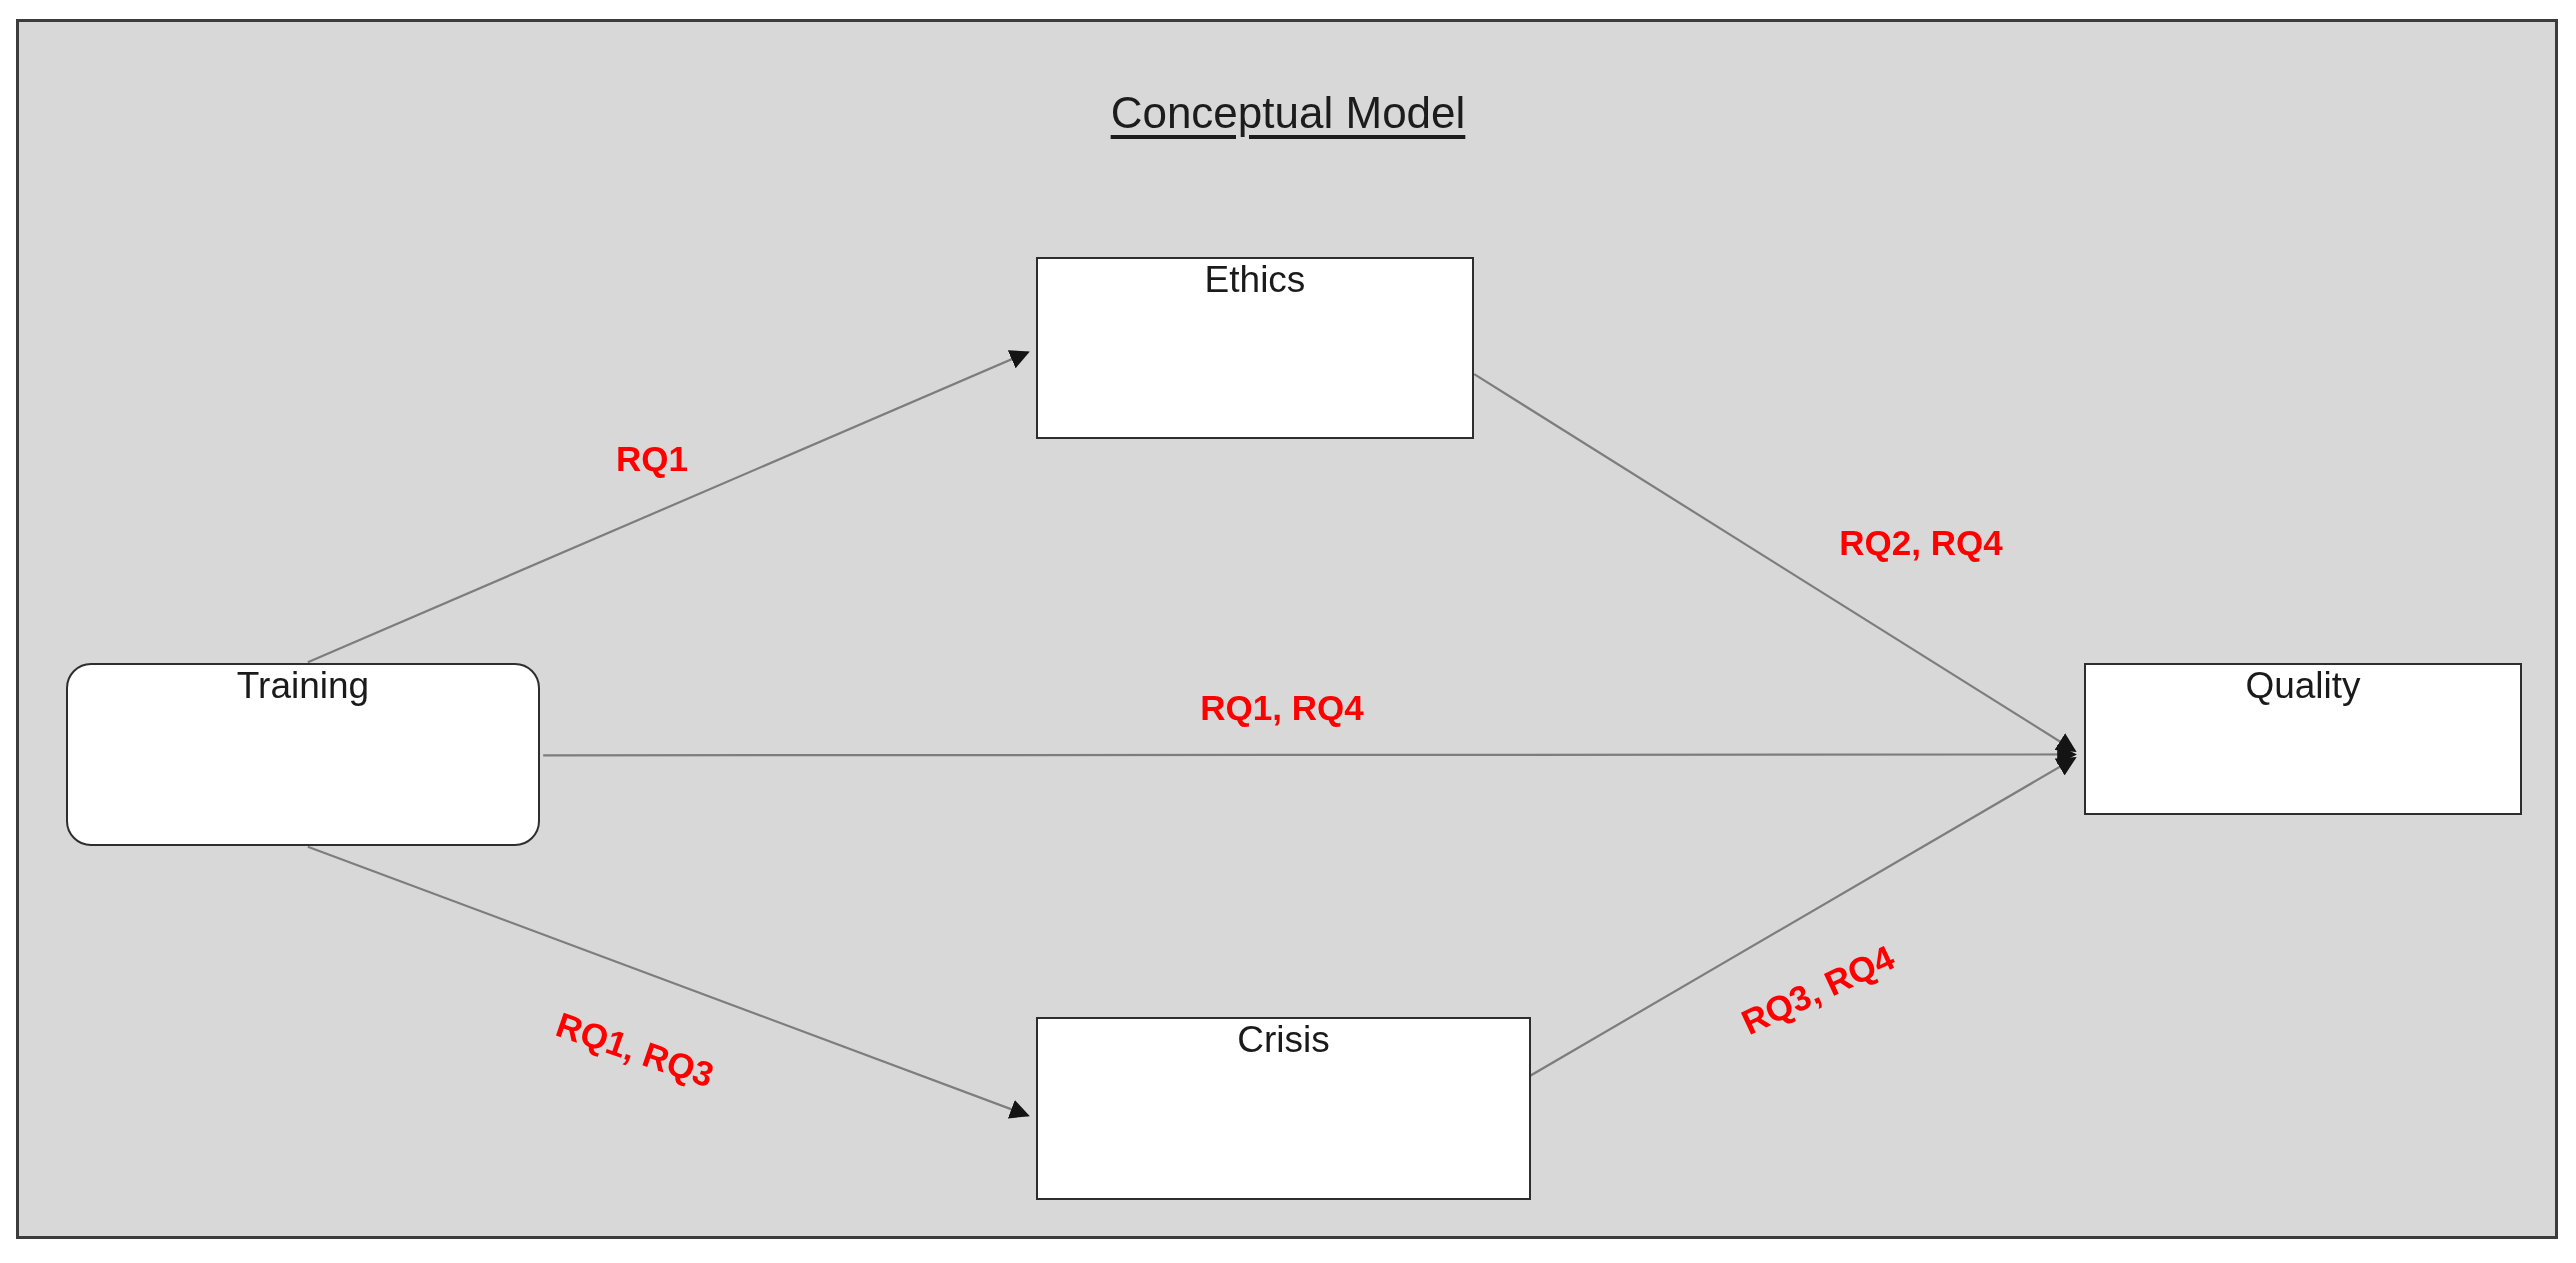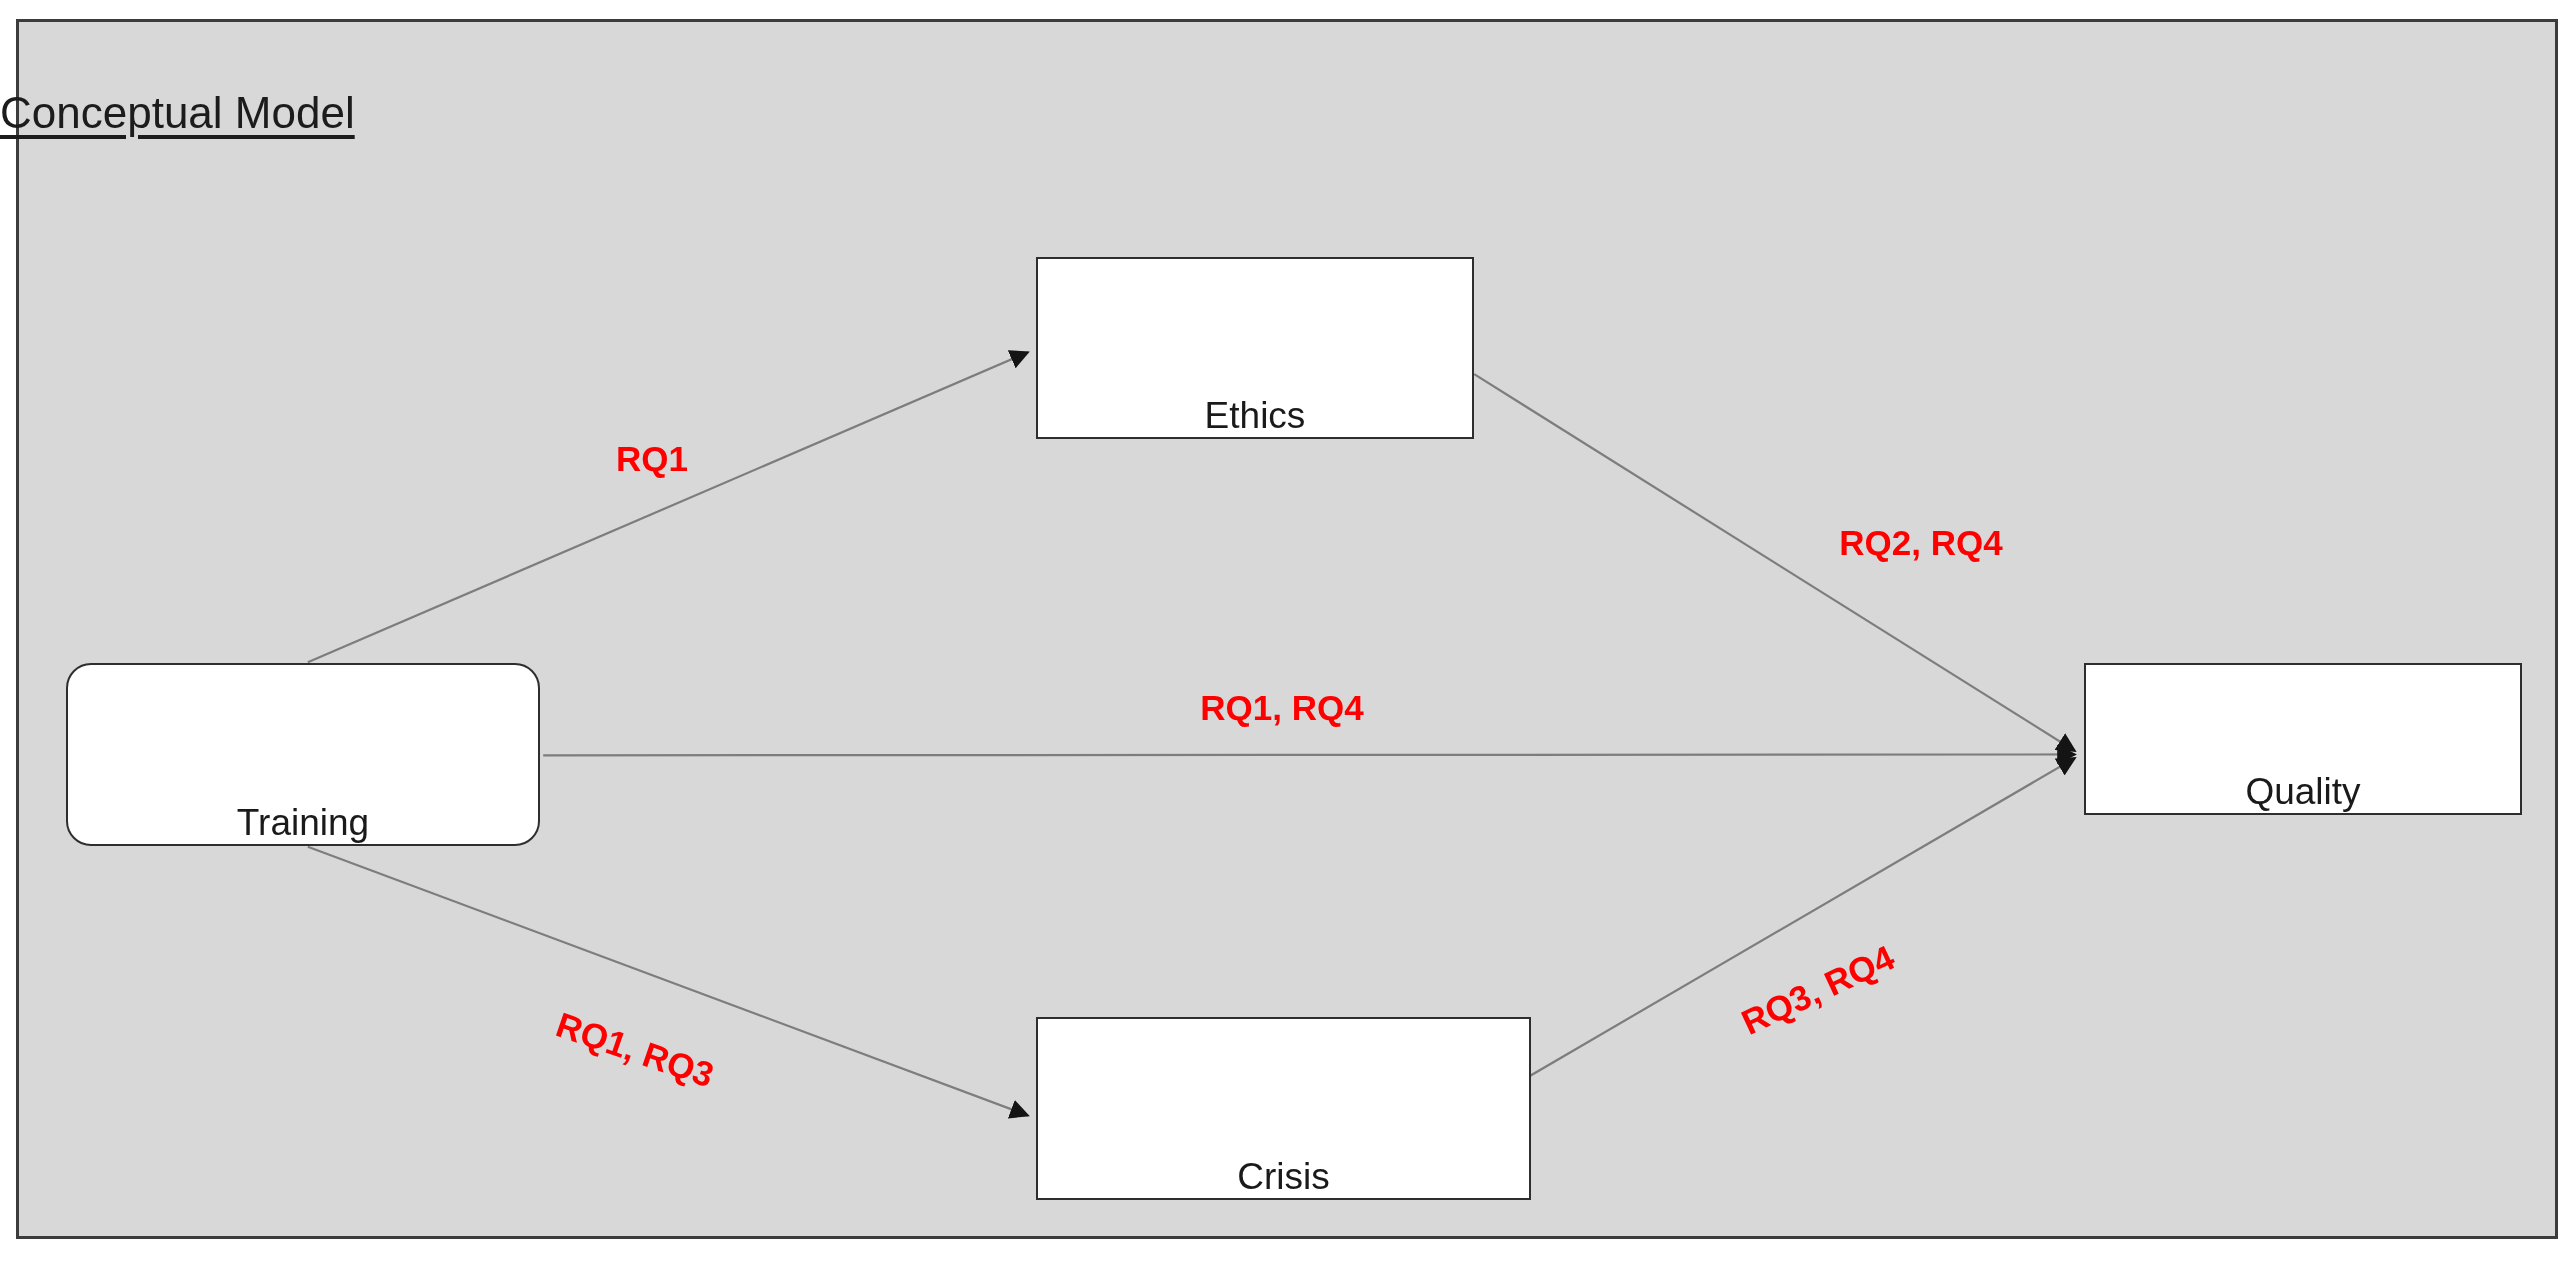--- a/index.html
+++ b/index.html
@@ -23,41 +23,41 @@
     height: 1214px;
     background: #d8d8d8;
     border: 3.5px solid #3c3c3c;
     box-sizing: content-box;
   }
   .title {
     position: absolute;
     left: 0;
     top: 88px;
     width: 100%;
-    text-align: left;
+    text-align: center;
     font-size: 44px;
     color: #1c1c1c;
     text-decoration: underline;
     text-underline-offset: 7px;
   }
   .edges-svg {
     position: absolute;
     left: 0;
     top: 0;
     width: 2576px;
     height: 1263px;
     pointer-events: none;
   }
   .node {
     position: absolute;
     background: #ffffff;
     border: 2.6px solid #2e2e2e;
     box-sizing: border-box;
     display: flex;
-    align-items: flex-end;
+    align-items: flex-start;
     justify-content: center;
     font-size: 37px;
     color: #1a1a1a;
   }
   .node-training { left: 66px;   top: 663px;  width: 474px; height: 183px; border-radius: 25px; }
   .node-ethics   { left: 1036px; top: 257px;  width: 438px; height: 182px; }
   .node-crisis   { left: 1036px; top: 1017px; width: 495px; height: 183px; }
   .node-quality  { left: 2084px; top: 663px;  width: 438px; height: 152px; }
   .edge-label {
     position: absolute;

